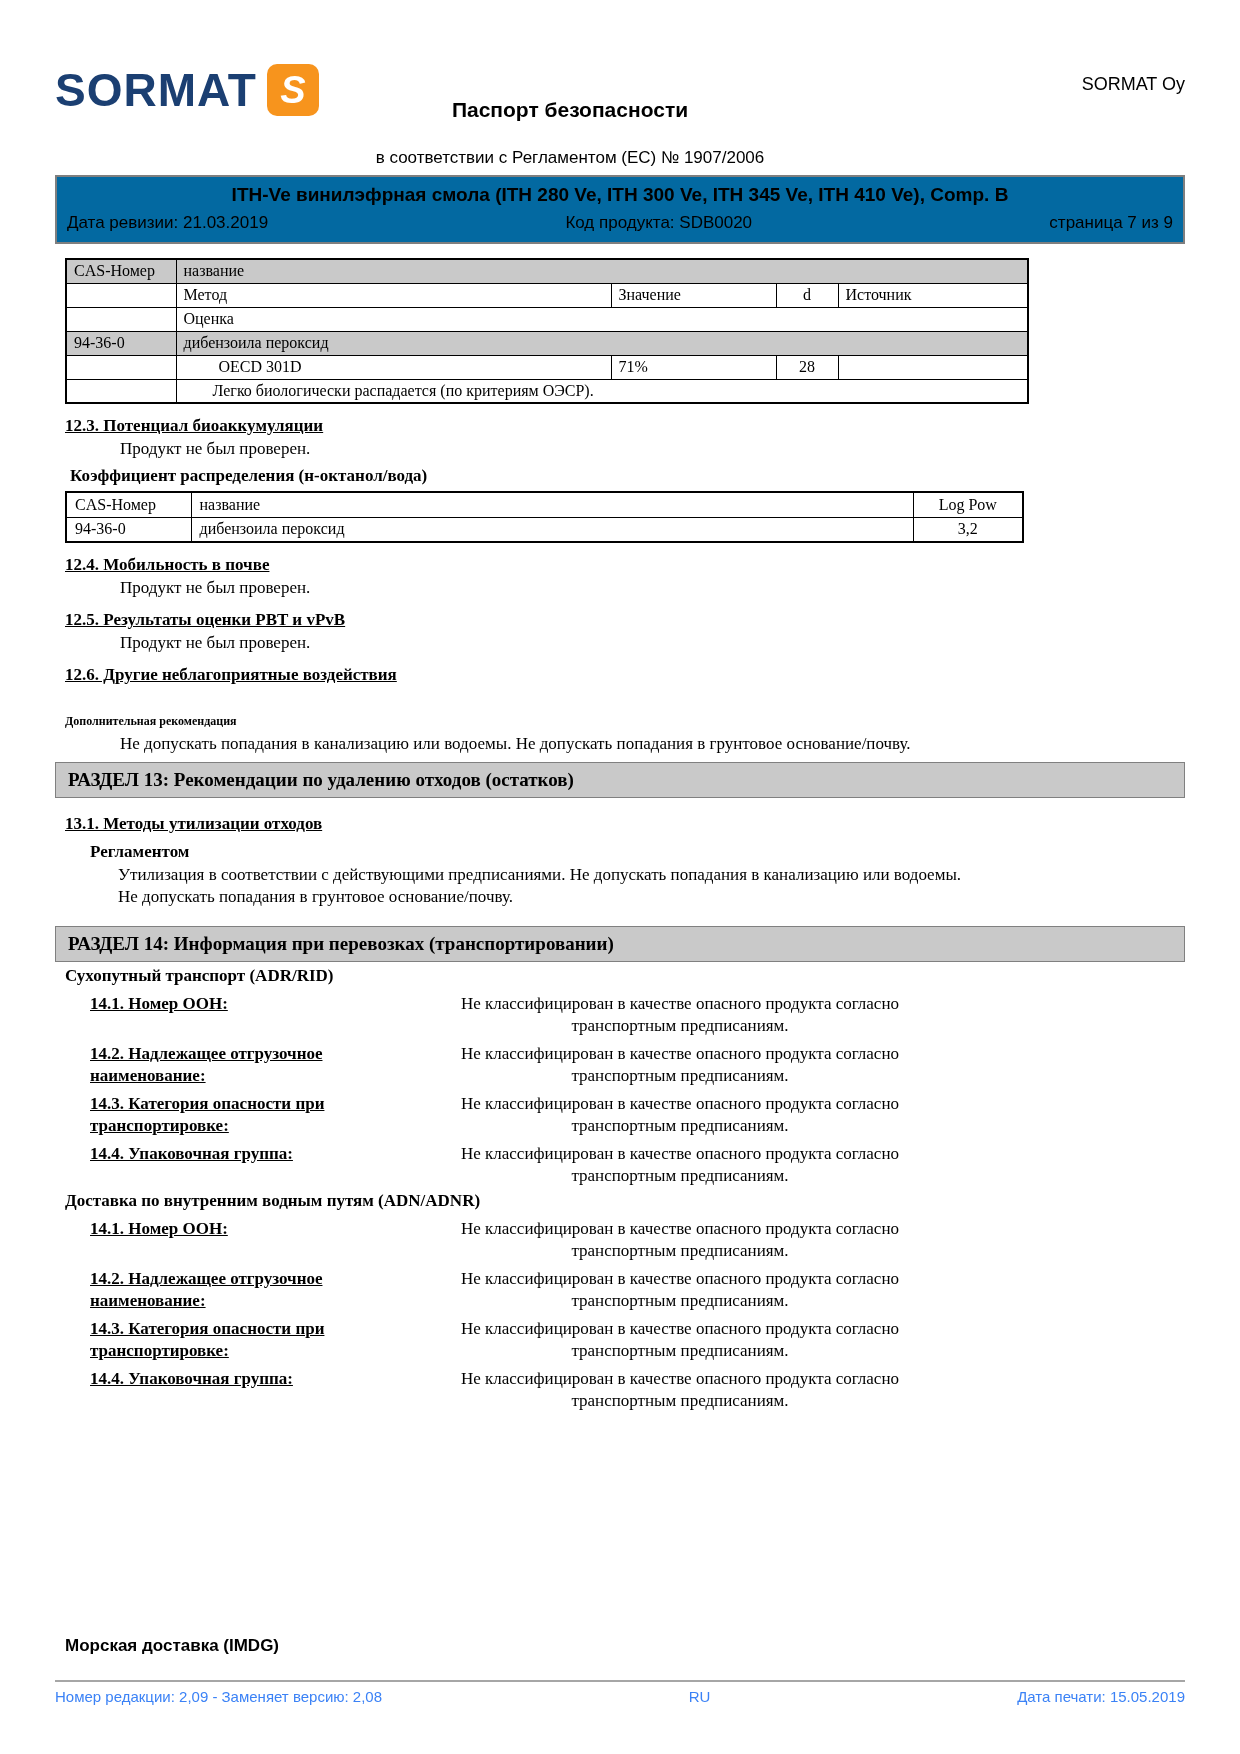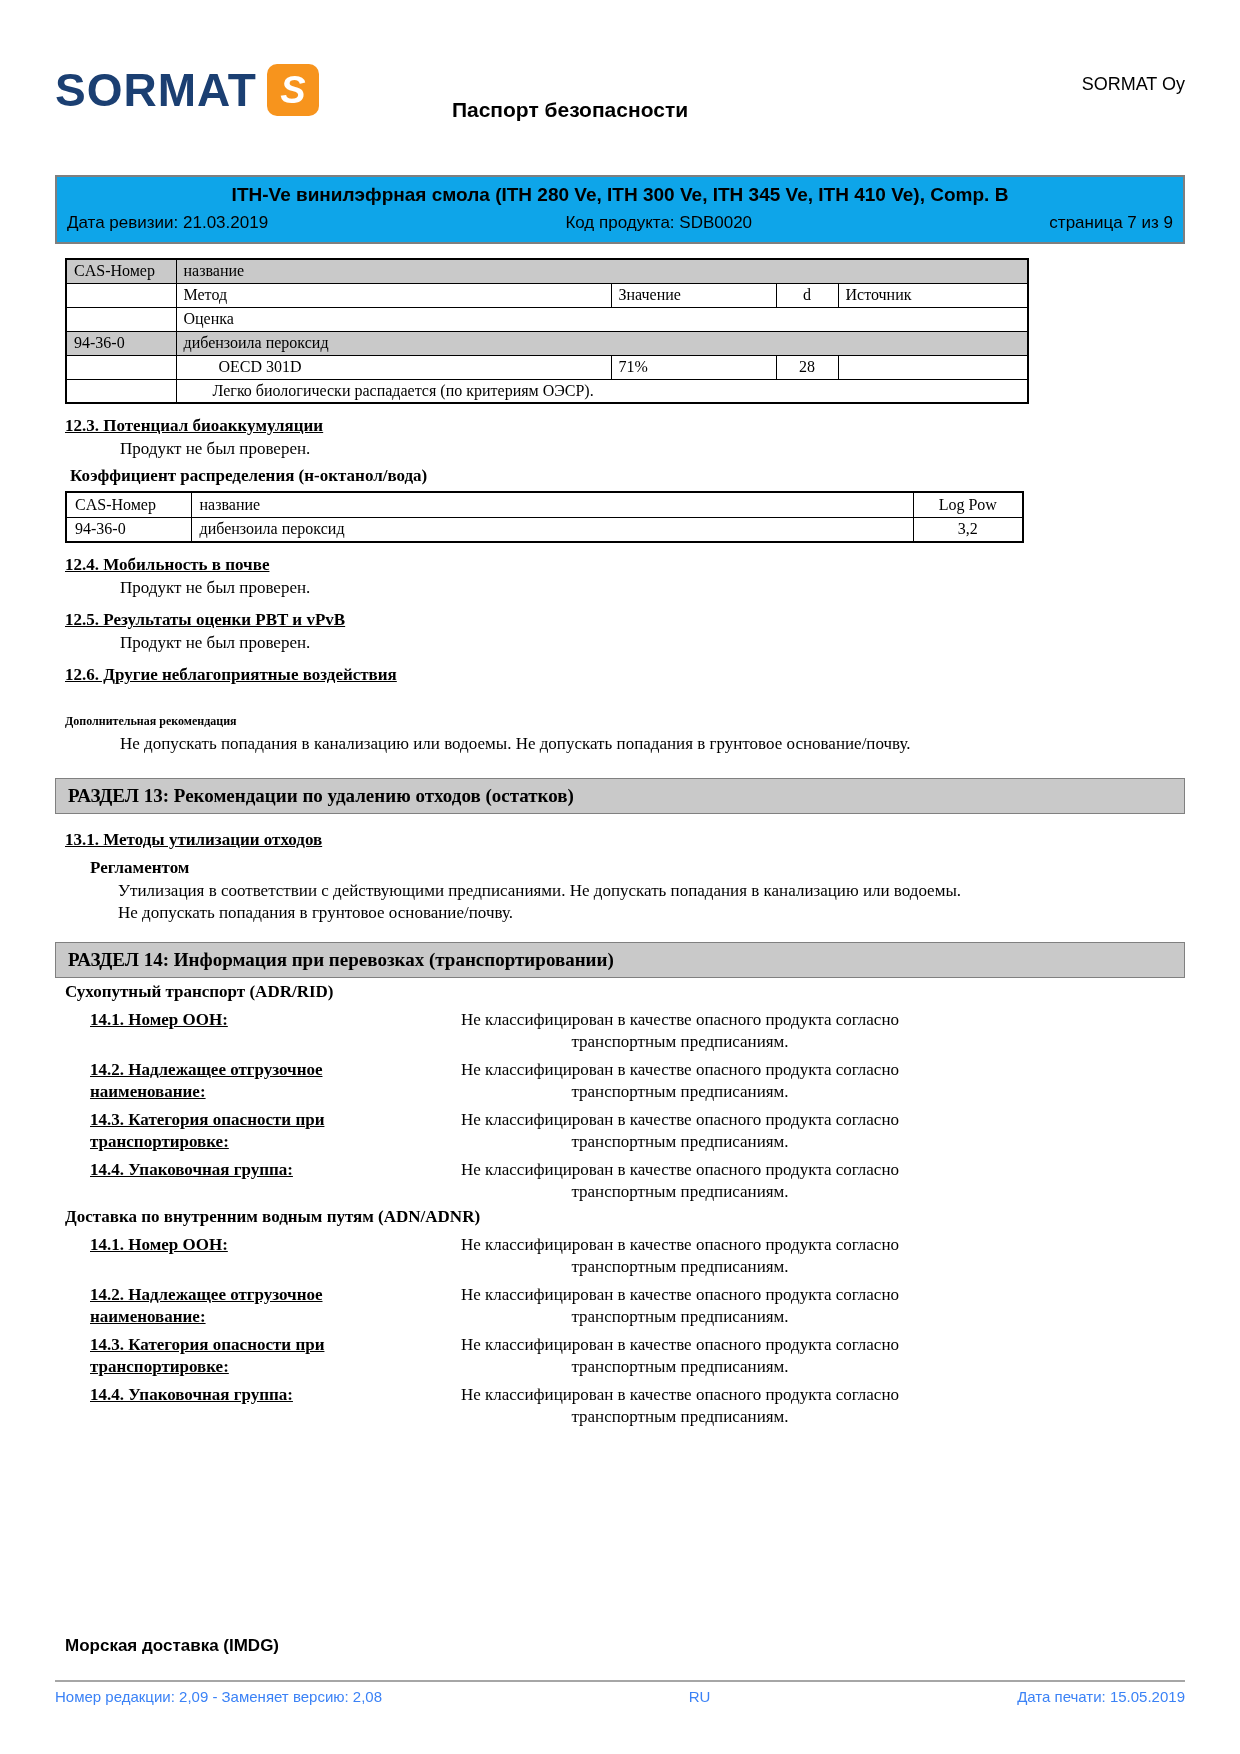--- a/index.html
+++ b/index.html
@@ -12,21 +12,21 @@
   .header { position:relative; height:175px; }
   .logo { position:absolute; left:55px; top:64px; display:flex; align-items:center; gap:10px; }
   .logo-text { font-size:46px; font-weight:bold; color:#1b3f72; letter-spacing:1px; line-height:52px; }
   .logo-badge { width:52px; height:52px; background:#f7941d; border-radius:10px; color:#fff;
                 font-size:38px; font-weight:bold; display:flex; align-items:center; justify-content:center; font-style:italic; }
   .company { position:absolute; right:55px; top:74px; font-size:18px; }
   .doc-title { position:absolute; left:0; right:100px; top:98px; text-align:center; font-size:21px; font-weight:bold; }
   .doc-subtitle { position:absolute; left:0; right:100px; top:148px; text-align:center; font-size:17px; }
 
   
-  .doc-box { margin:0 55px; background:#0ea5e9; border:2px solid #7f7f7f; padding:5px 10px 7px; }
+  .doc-box { margin:0 55px; background:#0369a1; border:2px solid #7f7f7f; padding:5px 10px 7px; }
   .doc-box-title { text-align:center; font-size:19px; font-weight:bold; line-height:26px; }
   .doc-box-meta { display:flex; justify-content:space-between; font-size:17px; line-height:24px; margin-top:3px; }
 
   
   table { border-collapse:collapse; table-layout:fixed; }
   .eco-table { width:962px; margin:14px 0 0 10px; border:2px solid #000; }
   .eco-table td { border:1px solid #000; font-size:16px; height:24px; padding:1px 7px; vertical-align:middle;
                   overflow:hidden; white-space:nowrap; }
   .logpow-table { width:957px; margin:5px 0 0 10px; border:2px solid #000; }
   .logpow-table td { border:1px solid #000; font-size:16px; height:25px; padding:1px 8px; vertical-align:middle; }
@@ -38,21 +38,21 @@
   
   .sec-heading { font-size:17px; font-weight:bold; text-decoration:underline; margin:12px 0 0 10px; line-height:20px; }
   .sec-body { font-size:17px; margin:3px 0 0 65px; line-height:20px; }
   .sub-bold { font-size:17px; font-weight:bold; margin:7px 0 0 15px; line-height:20px; }
   .sub-bold2 { font-size:12px; font-weight:bold; margin:26px 0 0 10px; line-height:20px; }
   .rec-sub { font-size:17px; font-weight:bold; margin:8px 0 0 35px; line-height:20px; }
   .rec-body { font-size:17px; margin:2px 0 0 63px; line-height:22px; width:860px; }
 
   .section-bar { margin-top:22px; background:#c9c9c9; border:1px solid #808080; height:36px;
                  line-height:34px; padding-left:12px; font-size:19px; font-weight:bold; }
-  .bar-13 { margin-top:24px; }
+  .bar-13 { margin-top:8px; }
   .bar-14 { margin-top:18px; }
 
   
   .group-heading { font-size:17px; font-weight:bold; margin:3px 0 0 10px; line-height:22px; }
   .transport-item { display:flex; margin-top:6px; min-height:44px; }
   .t-label { width:330px; margin-left:35px; font-weight:bold; text-decoration:underline; font-size:17px; line-height:22px; }
   .t-value { width:520px; font-size:17px; line-height:22px;text-align:center; }
   .sea-heading { position:absolute; top:1636px; left:65px; font-size:17px; font-weight:bold; }
 
   
@@ -66,20 +66,21 @@
 
   <div class="header">
     <div class="logo">
       <span class="logo-text">SORMAT</span>
       <span class="logo-badge">
         <span>S</span>
       </span>
     </div>
     <div class="company">SORMAT Oy</div>
     <div class="doc-title">Паспорт безопасности</div>
+    <div class="doc-subtitle">в соответствии с Регламентом (ЕС) № 1907/2006</div>
   </div>
 
   <div class="doc-box">
     <div class="doc-box-title">ITH-Ve винилэфрная смола (ITH 280 Ve, ITH 300 Ve, ITH 345 Ve, ITH 410 Ve), Comp. B</div>
     <div class="doc-box-meta">
       <span>Дата ревизии: 21.03.2019</span>
       <span>Код продукта: SDB0020</span>
       <span>страница 7 из 9</span>
     </div>
   </div>

